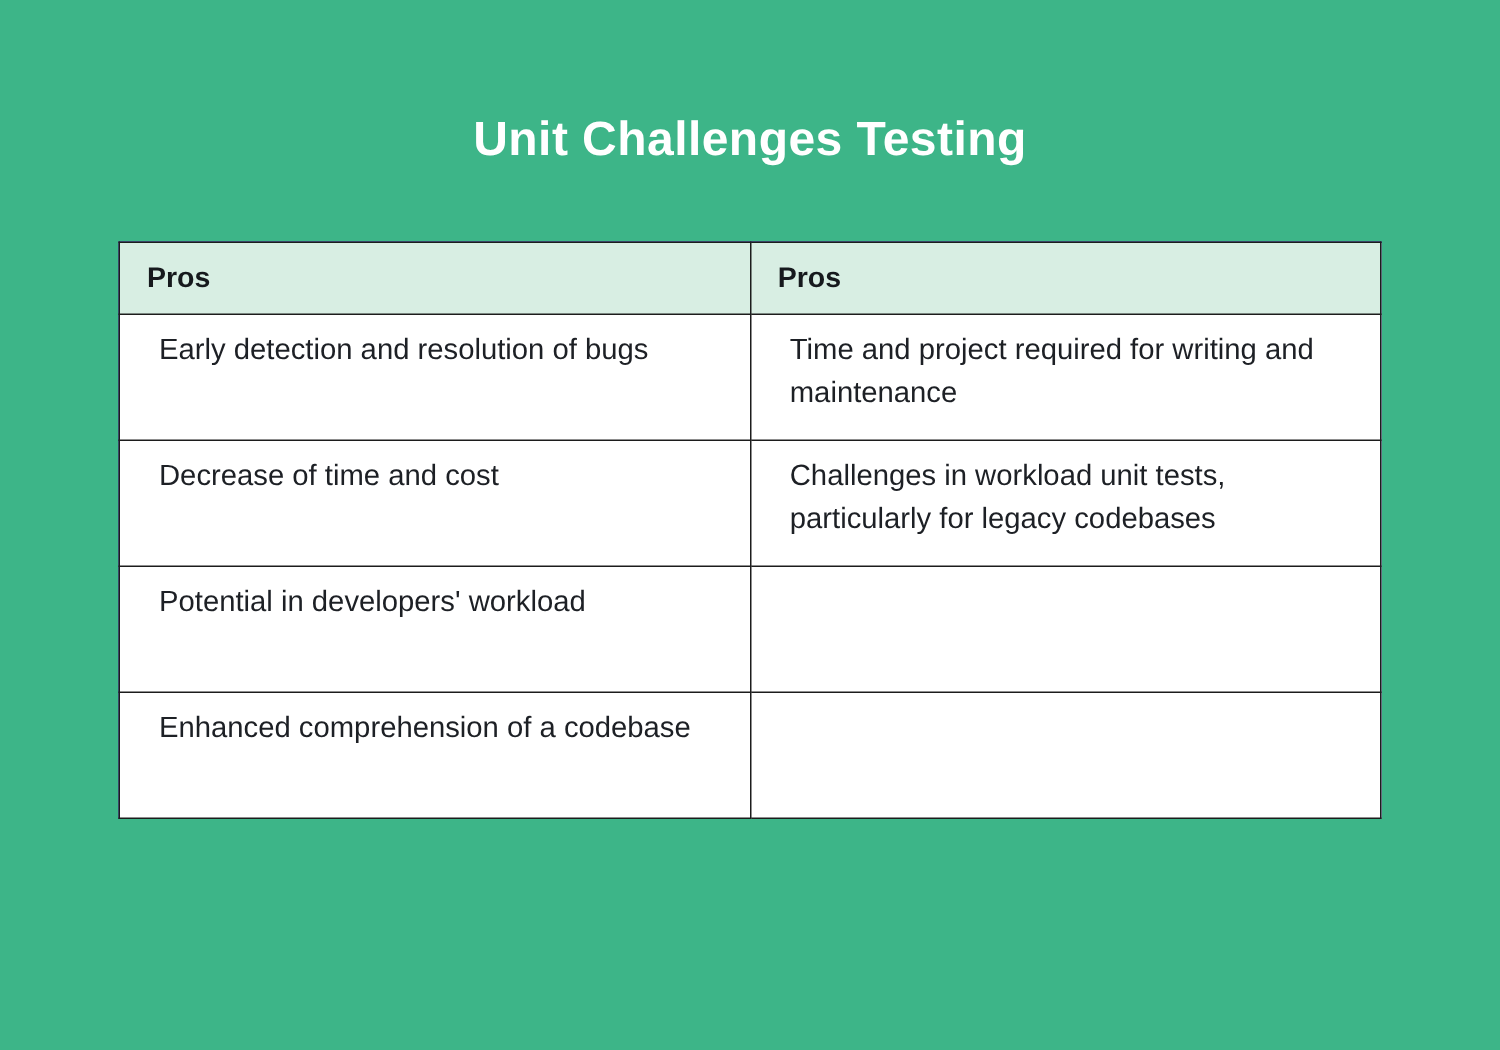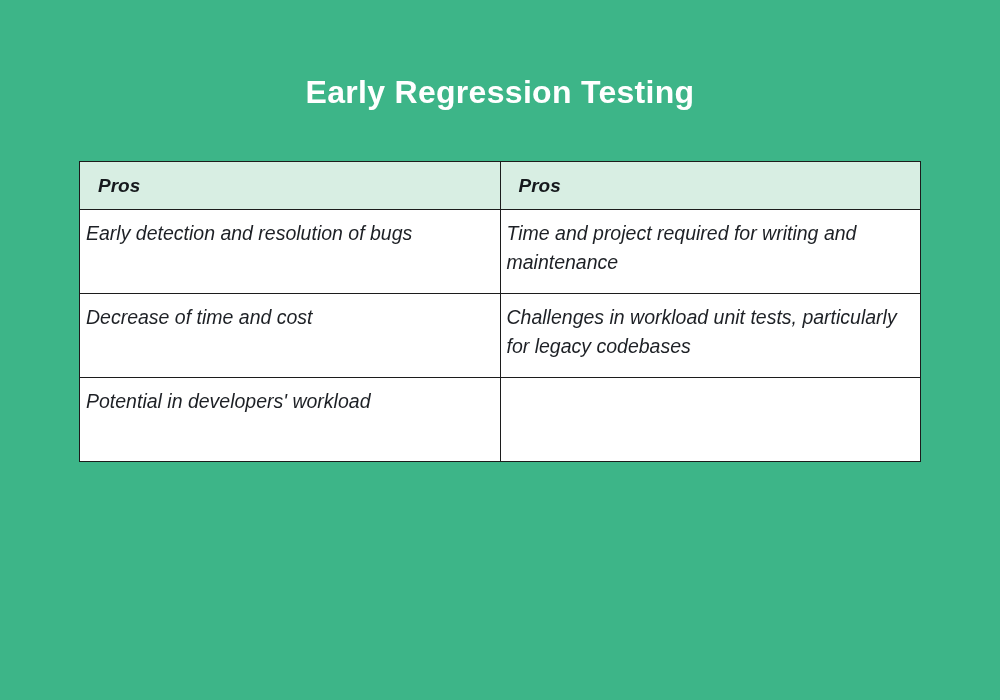--- a/index.html
+++ b/index.html
@@ -28,51 +28,50 @@
   .table-wrap {
     position: absolute;
     left: 79px;
     top: 161px;
   }
   table.pros-cons {
     border-collapse: collapse;
     table-layout: fixed;
     width: 842px;
     background: #6d28d9;
-    font-style: italic;
   }
   table.pros-cons th,
   table.pros-cons td {
     border: 1px solid #1C1C1C;
     box-sizing: border-box;
   }
   table.pros-cons th {
     background: #D8EEE3;
     height: 48px;
     text-align: left;
     vertical-align: middle;
     padding: 0 20px 0 18px;
     font-size: 19px;
     font-weight: 700;
     color: #16191D;
   }
   table.pros-cons td {
     background: #FFFFFF;
     height: 84px;
     vertical-align: top;
-    padding: 9px 20px 0 6px;
+    padding: 9px 20px 0 26px;
     font-size: 19.5px;
     line-height: 29px;
     color: #1D2025;
   }
 </style>
 </head>
 <body>
 
-<div class="page-title">Early Regression Testing</div>
+<div class="page-title">Unit Challenges Testing</div>
 
 <div class="table-wrap">
   <table class="pros-cons">
     <thead>
       <tr>
         <th>Pros</th>
         <th>Pros</th>
       </tr>
     </thead>
     <tbody>
@@ -81,15 +80,19 @@
         <td>Time and project required for writing and maintenance</td>
       </tr>
       <tr>
         <td>Decrease of time and cost</td>
         <td>Challenges in workload unit tests, particularly for legacy codebases</td>
       </tr>
       <tr>
         <td>Potential in developers' workload</td>
         <td></td>
       </tr>
+      <tr>
+        <td>Enhanced comprehension of a codebase</td>
+        <td></td>
+      </tr>
     </tbody>
   </table>
 </div>
 
 </body></html>

